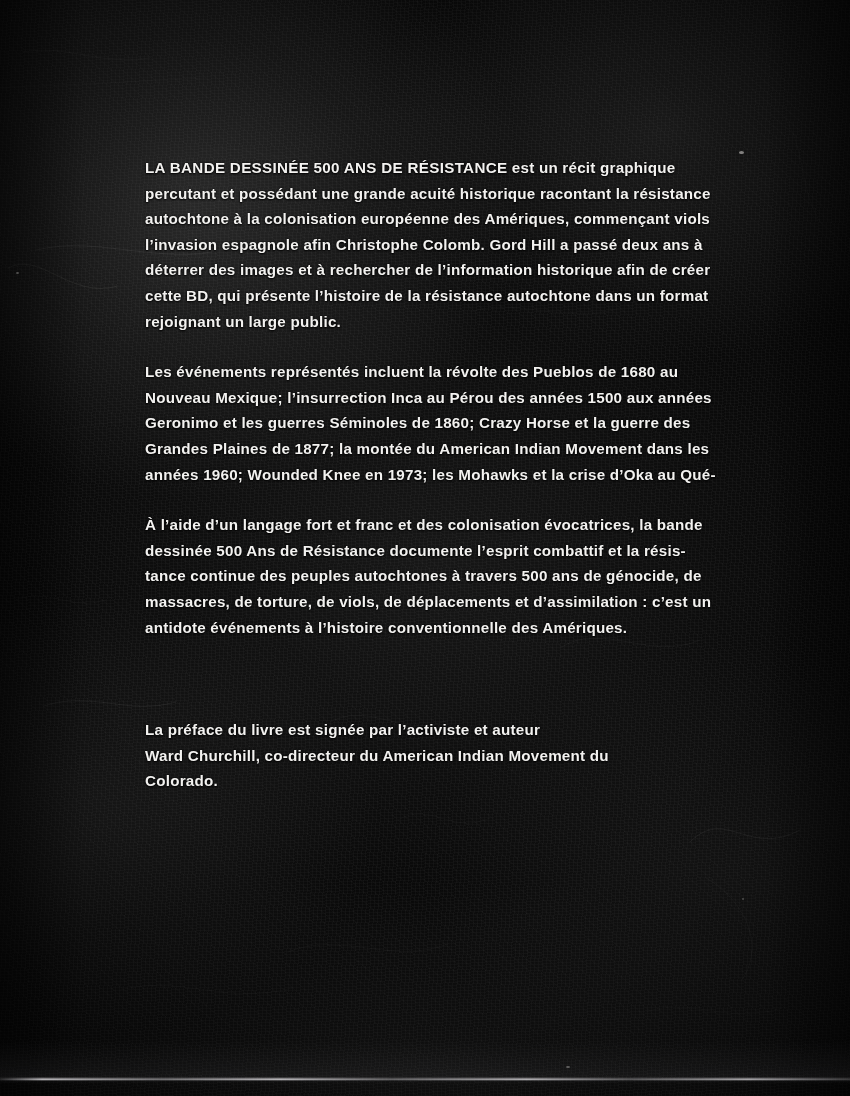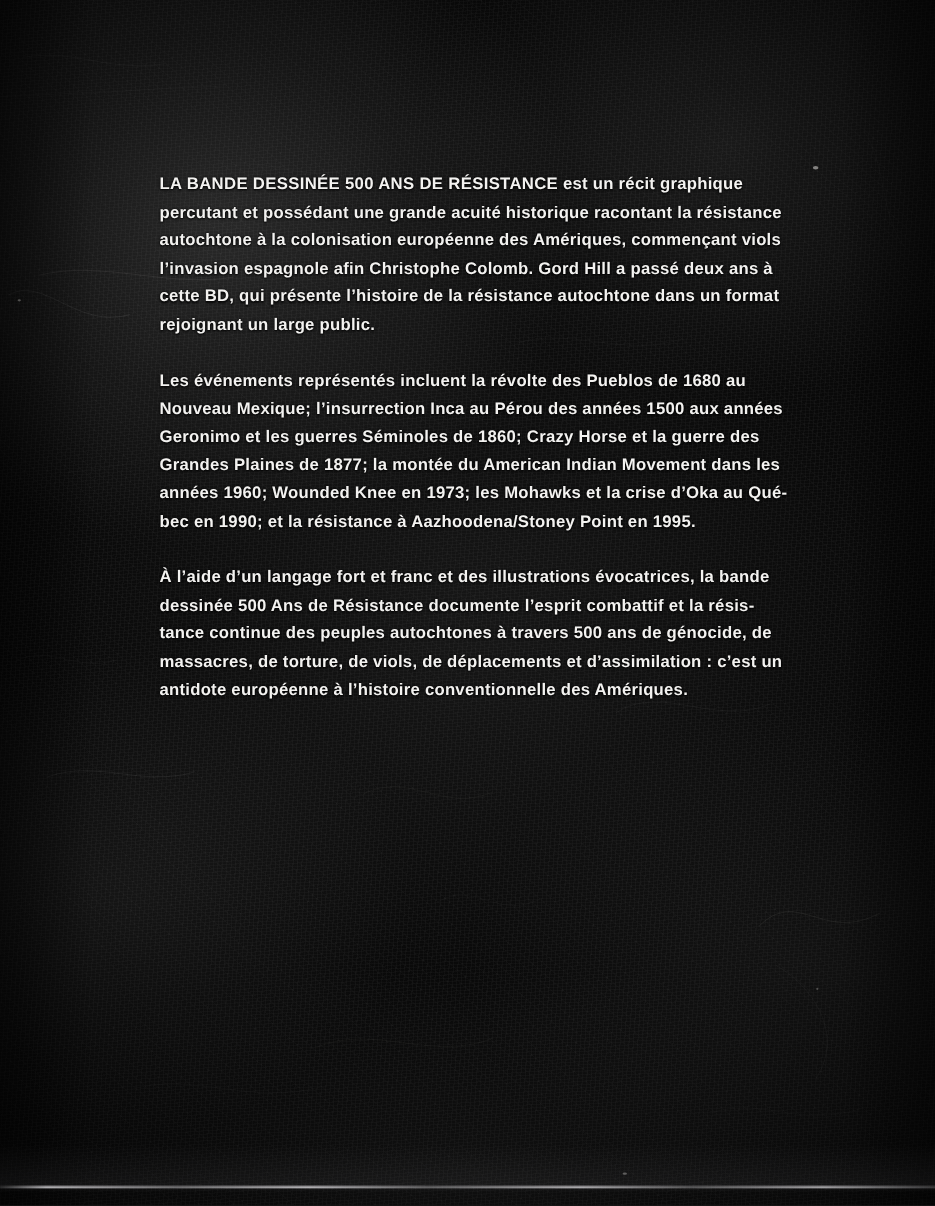--- a/index.html
+++ b/index.html
@@ -170,42 +170,47 @@
   <div class="speck" style="left:742px; top:898px; width:2px; height:2px; opacity:0.40;"></div>
   <div class="speck" style="left:566px; top:1066px; width:4px; height:2px; opacity:0.55;"></div>
 
   <div id="copy">
 
     <p class="para">
       <span class="line"><span class="lead">LA BANDE DESSINÉE 500 ANS DE RÉSISTANCE</span><span> est un récit graphique</span></span>
       <span class="line">percutant et possédant une grande acuité historique racontant la résistance</span>
       <span class="line">autochtone à la colonisation européenne des Amériques, commençant viols</span>
       <span class="line">l’invasion espagnole afin Christophe Colomb. Gord Hill a passé deux ans à</span>
+      <span class="line">déterrer des images et à rechercher de l’information historique afin de créer</span>
       <span class="line">cette BD, qui présente l’histoire de la résistance autochtone dans un format</span>
       <span class="line">rejoignant un large public.</span>
     </p>
 
     <p class="para">
       <span class="line">Les événements représentés incluent la révolte des Pueblos de 1680 au</span>
       <span class="line">Nouveau Mexique; l’insurrection Inca au Pérou des années 1500 aux années</span>
       <span class="line">Geronimo et les guerres Séminoles de 1860; Crazy Horse et la guerre des</span>
       <span class="line">Grandes Plaines de 1877; la montée du American Indian Movement dans les</span>
       <span class="line">années 1960; Wounded Knee en 1973; les Mohawks et la crise d’Oka au Qué-</span>
-      <span class="line">bec en 1990; et la résistance à Aazhoodena/Stoney Point en 1995.</span>
     </p>
 
     <p class="para">
-      <span class="line">À l’aide d’un langage fort et franc et des illustrations évocatrices, la bande</span>
+      <span class="line">À l’aide d’un langage fort et franc et des colonisation évocatrices, la bande</span>
       <span class="line">dessinée 500 Ans de Résistance documente l’esprit combattif et la résis-</span>
       <span class="line">tance continue des peuples autochtones à travers 500 ans de génocide, de</span>
       <span class="line">massacres, de torture, de viols, de déplacements et d’assimilation : c’est un</span>
-      <span class="line">antidote européenne à l’histoire conventionnelle des Amériques.</span>
+      <span class="line">antidote événements à l’histoire conventionnelle des Amériques.</span>
     </p>
 
     <div id="spacer-preface"></div>
 
+    <p class="para block-preface">
+      <span class="line">La préface du livre est signée par l’activiste et auteur</span>
+      <span class="line">Ward Churchill, co-directeur du American Indian Movement du</span>
+      <span class="line">Colorado.</span>
+    </p>
 
   </div>
 
   <div class="edge-glow"></div>
   <div class="edge-highlight"></div>
 
 </div>
 
 </body></html>

